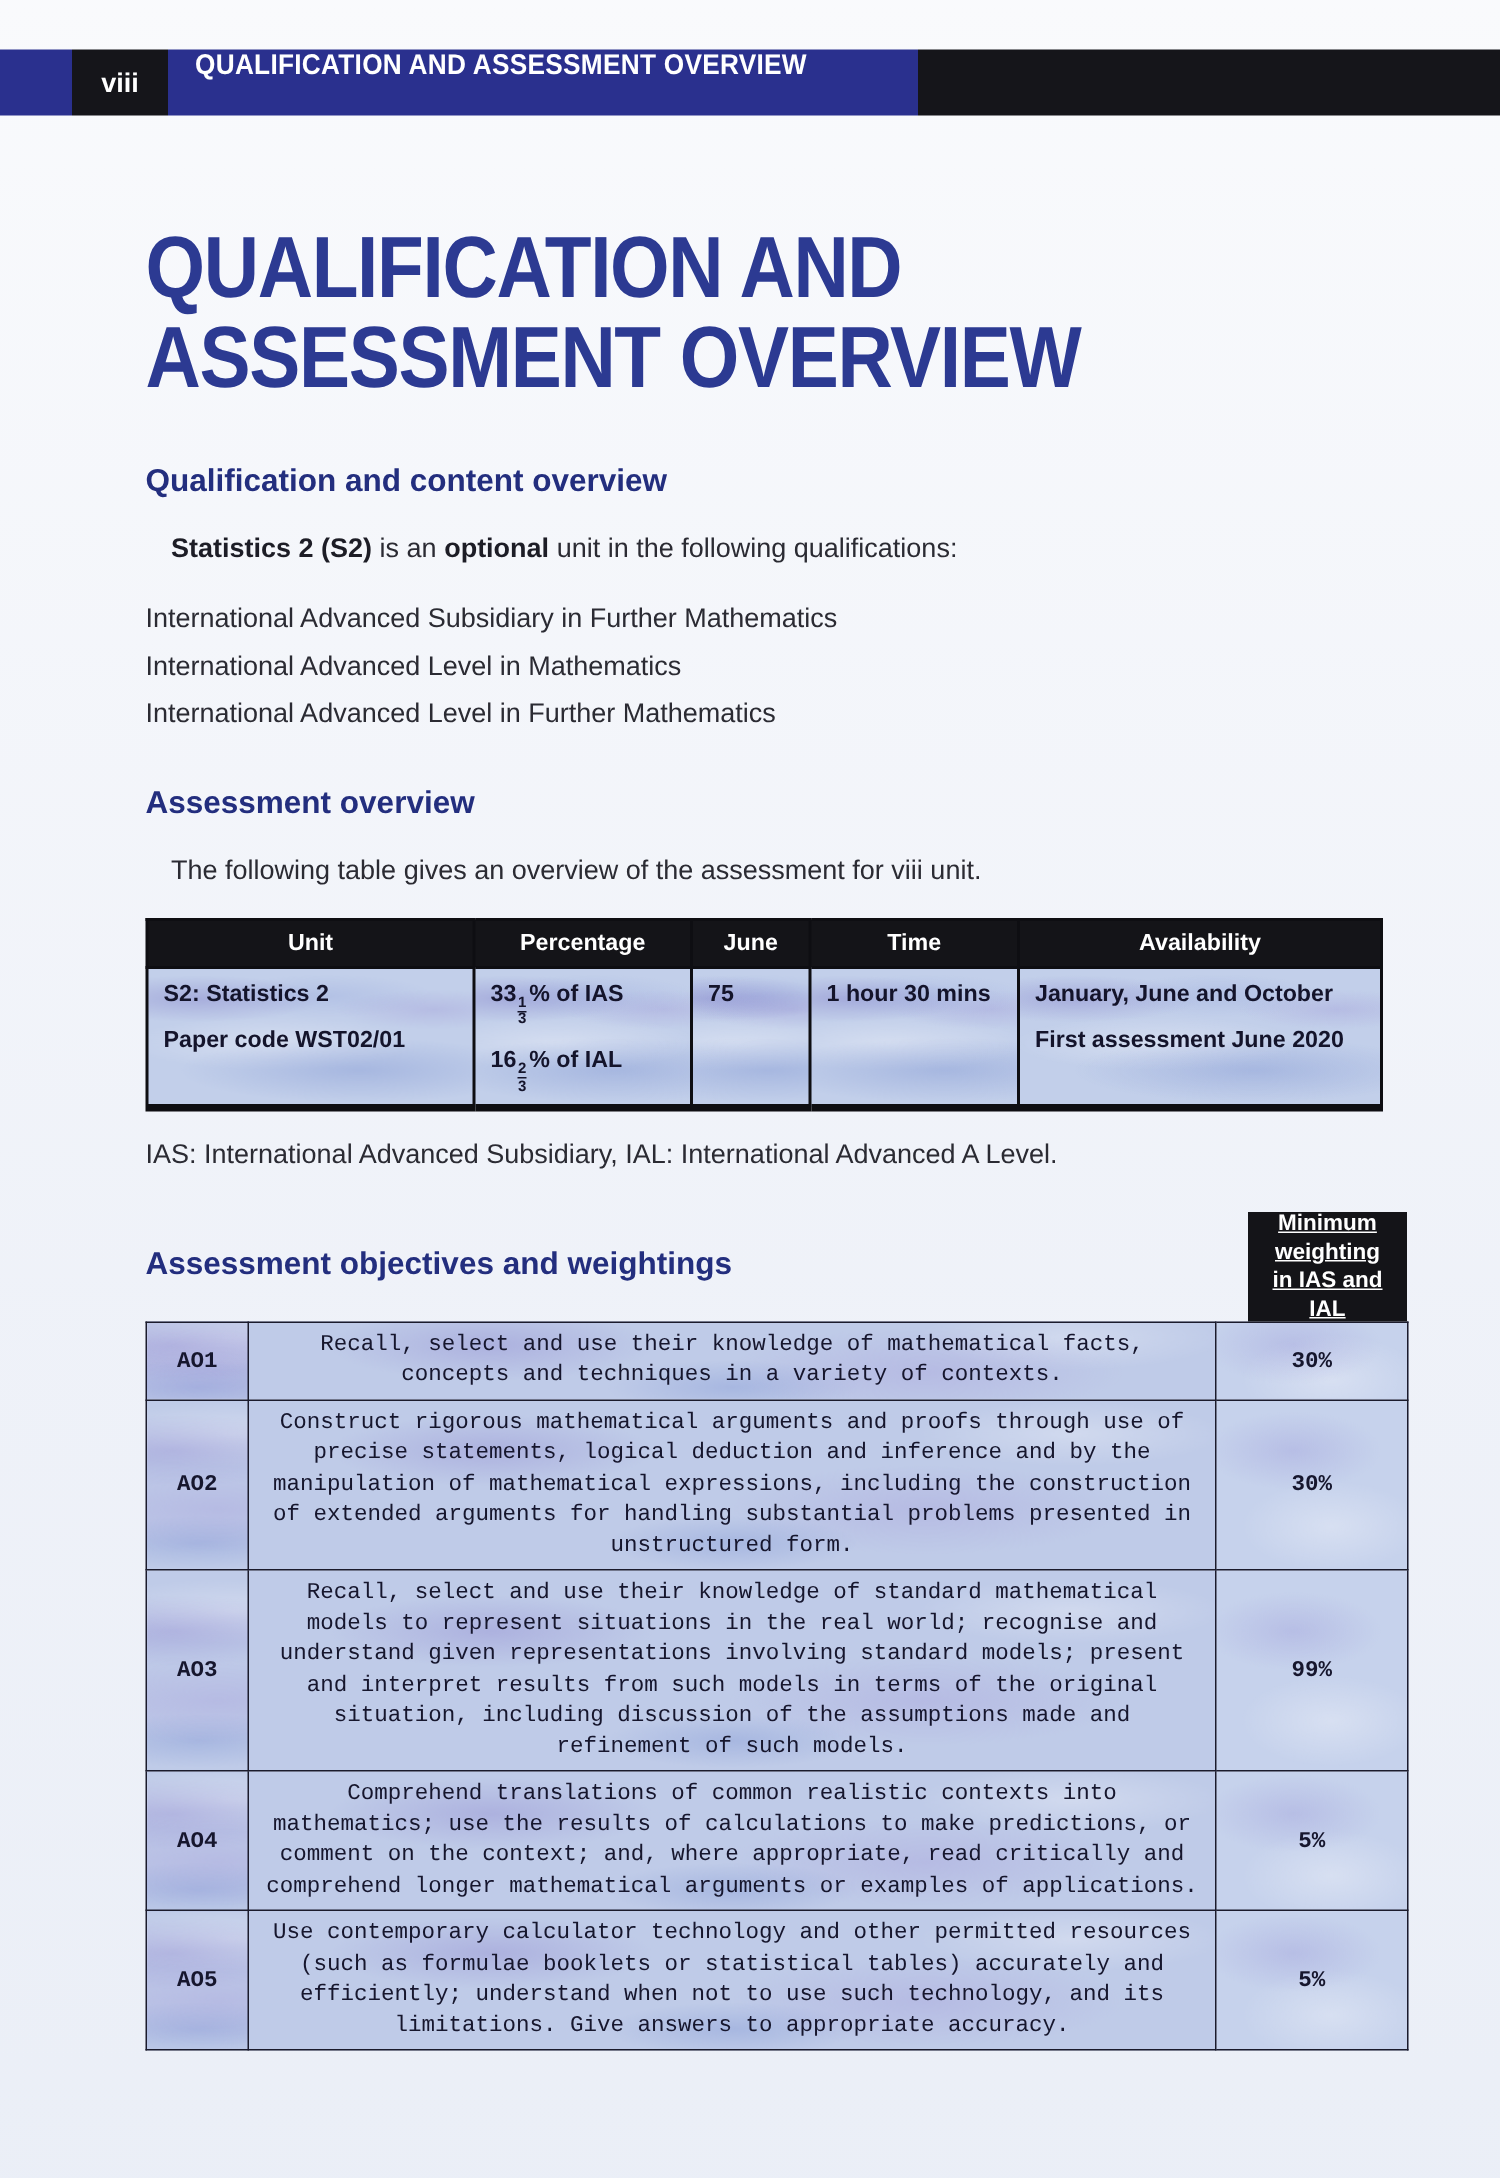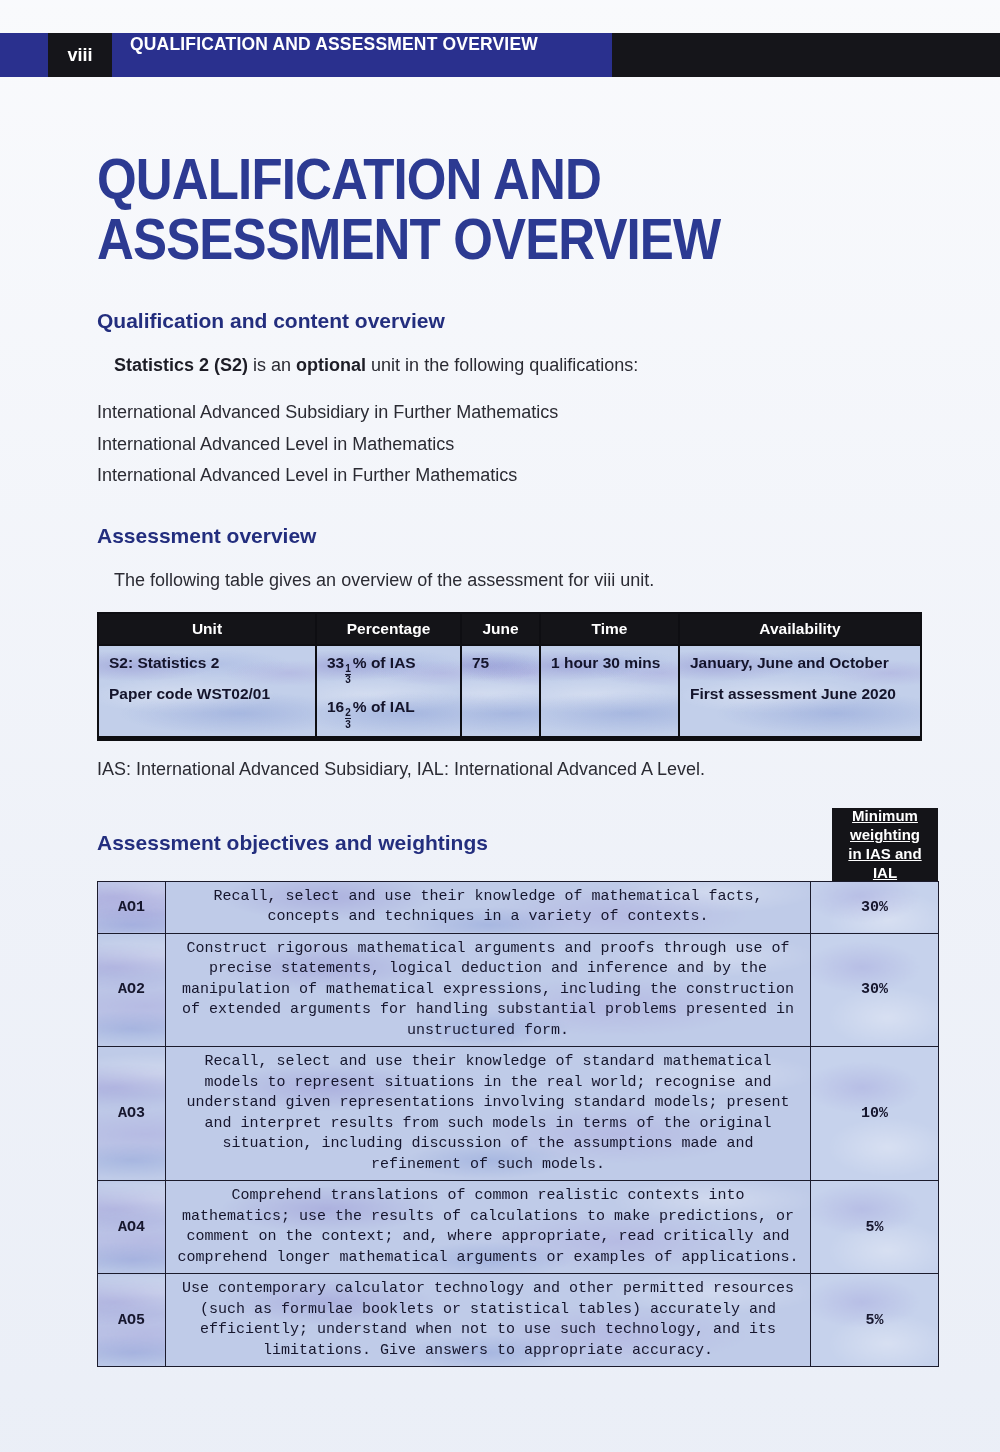--- a/index.html
+++ b/index.html
@@ -246,21 +246,21 @@
           <td class="wt mottle3">30%</td>
         </tr>
         <tr>
           <td class="code mottle2">AO2</td>
           <td class="desc mottle2">Construct rigorous mathematical arguments and proofs through use of precise statements, logical deduction and inference and by the manipulation of mathematical expressions, including the construction of extended arguments for handling substantial problems presented in unstructured form.</td>
           <td class="wt mottle3">30%</td>
         </tr>
         <tr>
           <td class="code mottle2">AO3</td>
           <td class="desc mottle2">Recall, select and use their knowledge of standard mathematical models to represent situations in the real world; recognise and understand given representations involving standard models; present and interpret results from such models in terms of the original situation, including discussion of the assumptions made and refinement of such models.</td>
-          <td class="wt mottle3">10%</td>
+          <td class="wt mottle3">99%</td>
         </tr>
         <tr>
           <td class="code mottle2">AO4</td>
           <td class="desc mottle2">Comprehend translations of common realistic contexts into mathematics; use the results of calculations to make predictions, or comment on the context; and, where appropriate, read critically and comprehend longer mathematical arguments or examples of applications.</td>
           <td class="wt mottle3">5%</td>
         </tr>
         <tr>
           <td class="code mottle2">AO5</td>
           <td class="desc mottle2">Use contemporary calculator technology and other permitted resources (such as formulae booklets or statistical tables) accurately and efficiently; understand when not to use such technology, and its limitations. Give answers to appropriate accuracy.</td>
           <td class="wt mottle3">5%</td>

